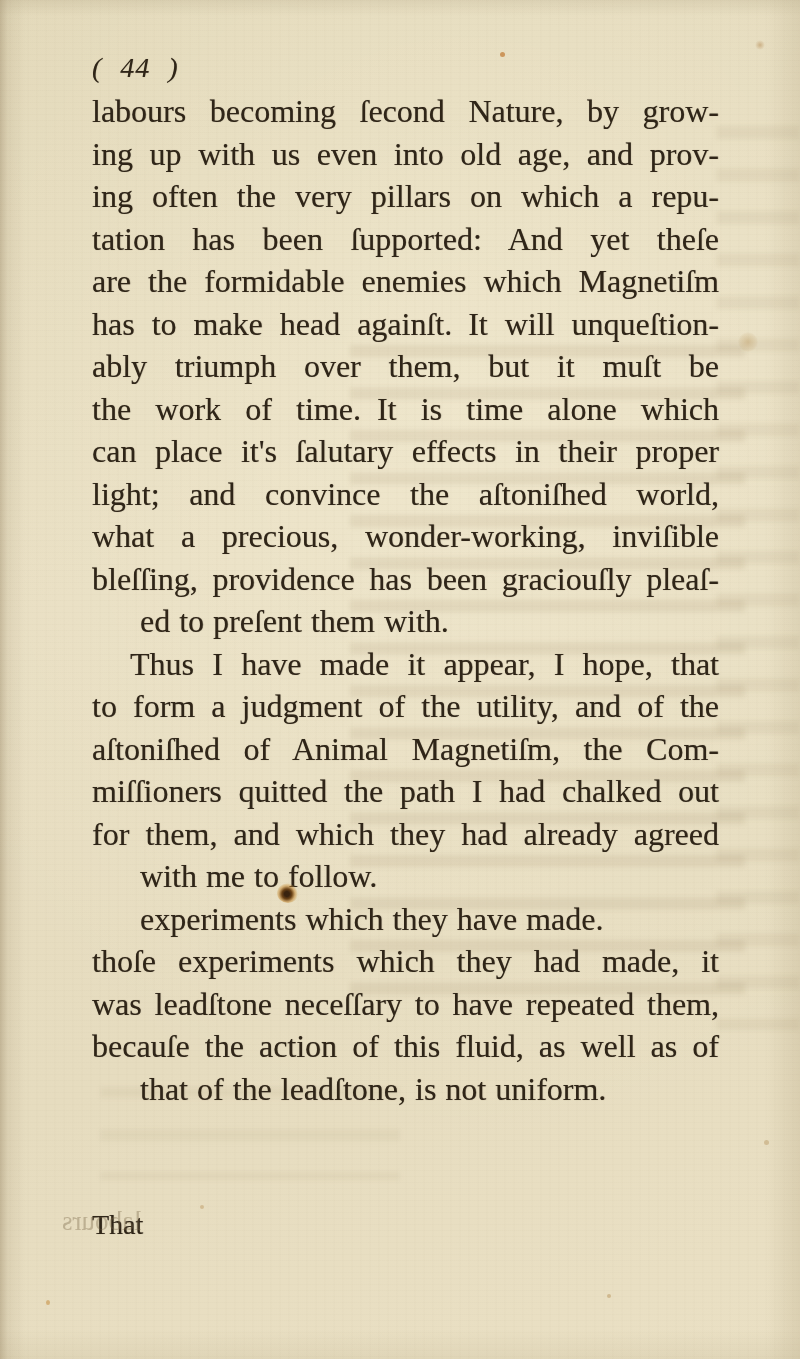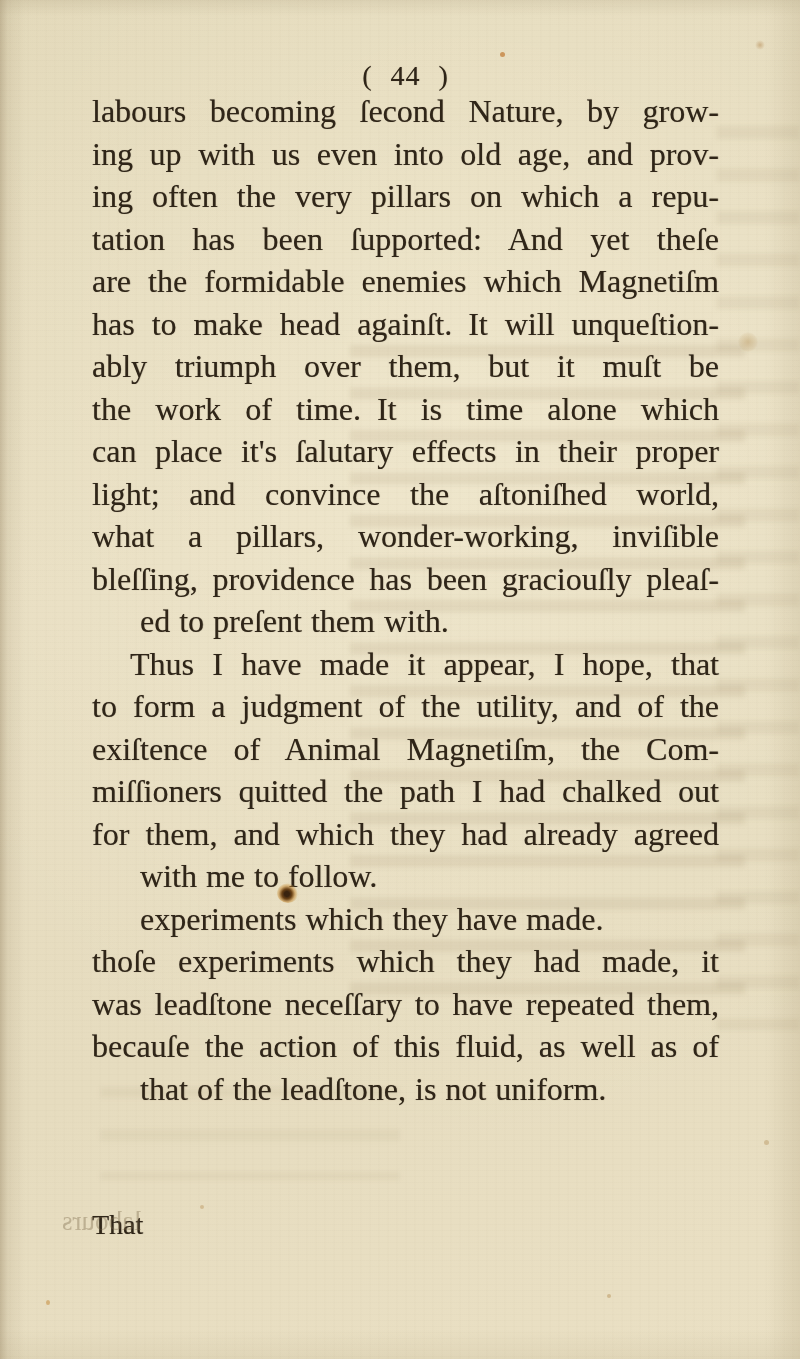--- a/index.html
+++ b/index.html
@@ -22,24 +22,25 @@
       linear-gradient(160deg,#e3d9ba 0%,var(--paper) 38%,#e6dcbf 68%,#eae0c4 100%);
   }
   
   .grain{
     position:absolute;inset:0;pointer-events:none;
     background:
       repeating-linear-gradient(to bottom, rgba(130,110,78,0.025) 0 1.5px, rgba(0,0,0,0) 1.5px 6px),
       repeating-linear-gradient(to right, rgba(130,110,78,0.015) 0 2px, rgba(0,0,0,0) 2px 9px);
   }
   .page-number{
-    position:absolute;top:58px;left:92px;width:627px;
-    text-align:center;font-size:28px;line-height:36px;
+    position:absolute;top:50px;left:92px;width:627px;
+    font-size:28px;line-height:36px;
     color:var(--ink);word-spacing:10px;letter-spacing:1px;
     text-shadow:0.3px 0.3px 0.7px rgba(47,37,24,0.5);
+    font-style:italic;
   }
   .text-block{
     position:absolute;top:90px;left:92px;width:627px;
     font-size:32px;color:var(--ink);
     text-shadow:0.3px 0.3px 0.7px rgba(47,37,24,0.5);
   }
   .line{
     height:42.5px;line-height:42.5px;white-space:nowrap;
     text-align:justify;text-align-last:justify;
     word-spacing:1px;
@@ -119,26 +120,26 @@
     <div class="line">labours becoming ſecond Nature, by grow-</div>
     <div class="line">ing up with us even into old age, and prov-</div>
     <div class="line">ing often the very pillars on which a repu-</div>
     <div class="line">tation has been ſupported: And yet theſe</div>
     <div class="line">are the formidable enemies which Magnetiſm</div>
     <div class="line">has to make head againſt. It will unqueſtion-</div>
     <div class="line">ably triumph over them, but it muſt be</div>
     <div class="line">the work of time. It is time alone which</div>
     <div class="line">can place it's ſalutary effects in their proper</div>
     <div class="line">light; and convince the aſtoniſhed world,</div>
-    <div class="line">what a pillars, wonder-working, inviſible</div>
+    <div class="line">what a precious, wonder-working, inviſible</div>
     <div class="line">bleſſing, providence has been graciouſly pleaſ-</div>
     <div class="line end">ed to preſent them with.</div>
     <div class="line ind">Thus I have made it appear, I hope, that</div>
     <div class="line">to form a judgment of the utility, and of the</div>
-    <div class="line">exiſtence of Animal Magnetiſm, the Com-</div>
+    <div class="line">aſtoniſhed of Animal Magnetiſm, the Com-</div>
     <div class="line">miſſioners quitted the path I had chalked out</div>
     <div class="line">for them, and which they had already agreed</div>
     <div class="line end">with me to follow.</div>
     <div class="line end">experiments which they have made.</div>
     <div class="line">thoſe experiments which they had made, it</div>
     <div class="line">was leadſtone neceſſary to have repeated them,</div>
     <div class="line">becauſe the action of this fluid, as well as of</div>
     <div class="line end">that of the leadſtone, is not uniform.</div>
   </div>
 

